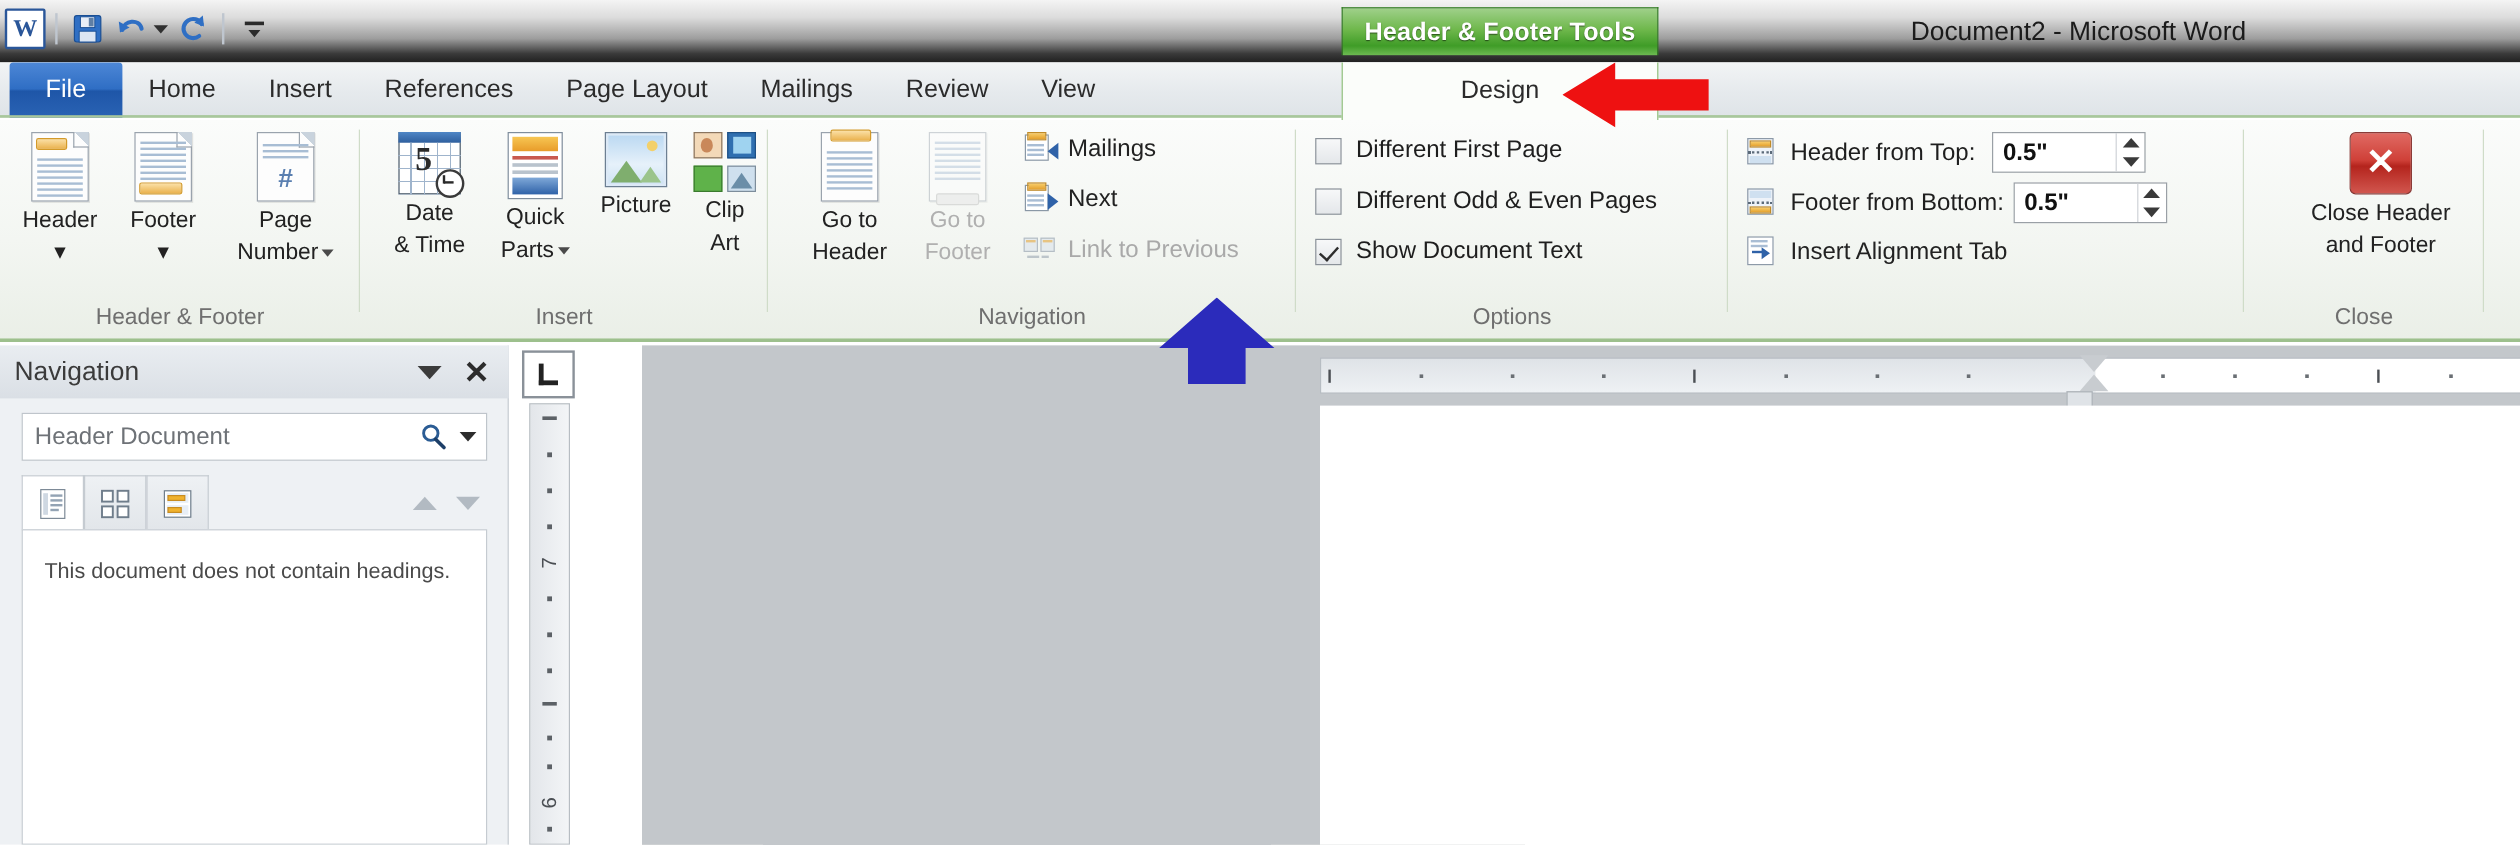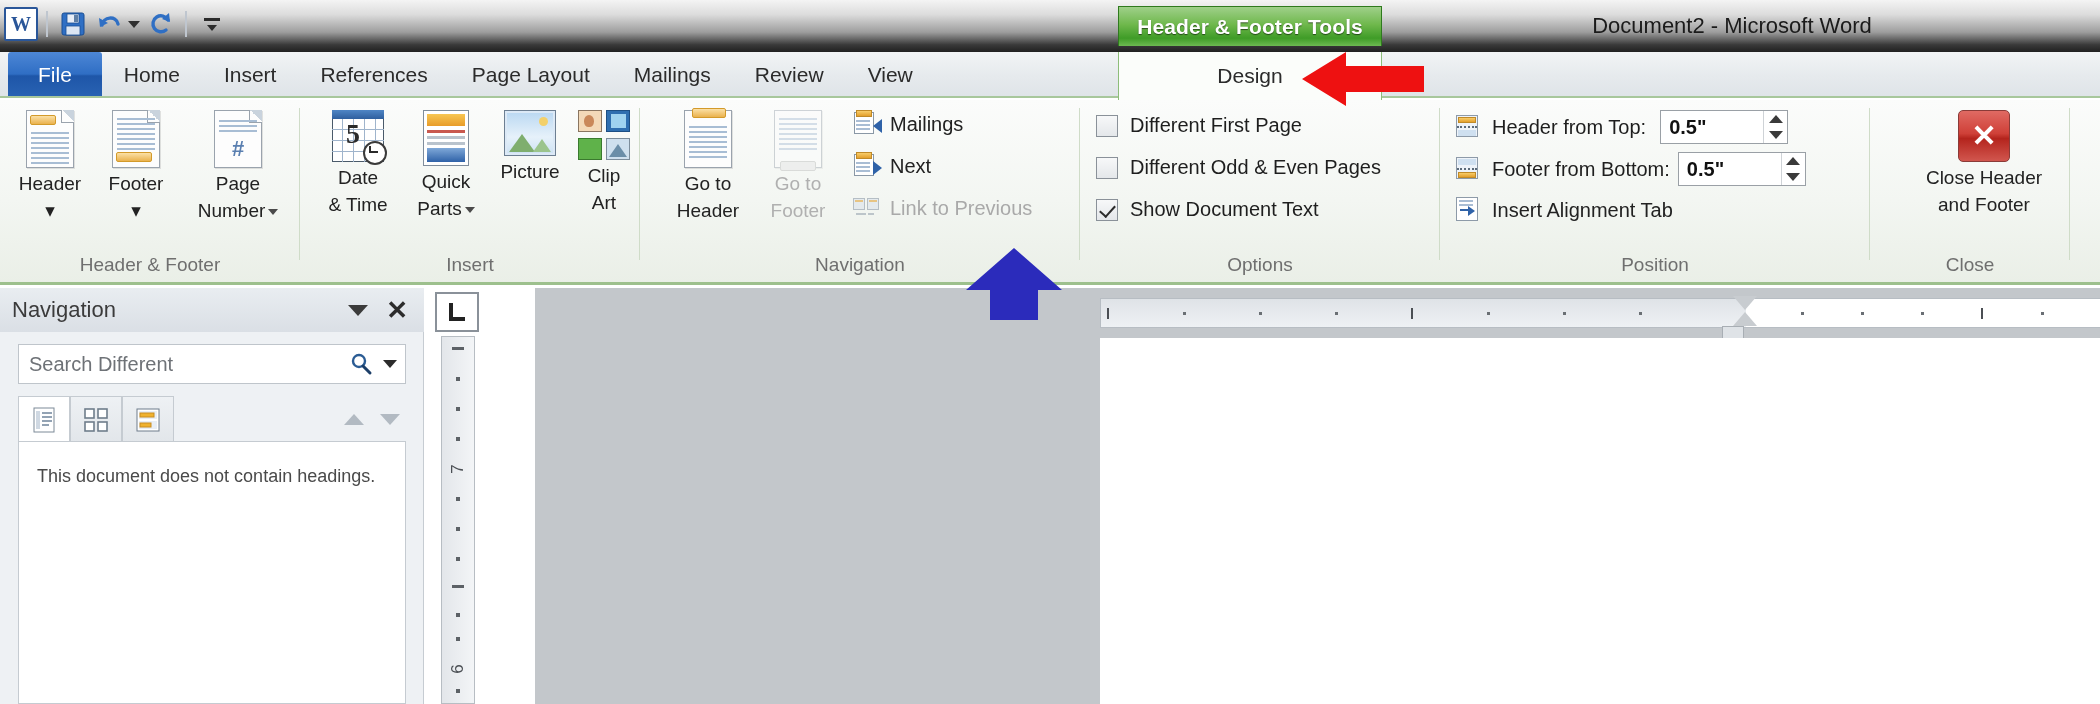--- a/index.html
+++ b/index.html
@@ -523,21 +523,20 @@
           <div class="sico">
             <div style="position:absolute;left:2px;top:1px;width:22px;height:24px;background:#fff;border:1.2px solid #8d9aa8;"></div>
             <div style="position:absolute;left:5px;top:4px;width:14px;height:2px;background:#a9bdd4;"></div>
             <div style="position:absolute;left:5px;top:8px;width:14px;height:2px;background:#a9bdd4;"></div>
             <div style="position:absolute;left:6px;top:13px;width:11px;height:2px;background:#2f62a8;"></div>
             <div style="position:absolute;left:14px;top:10px;width:0;height:0;border-top:5px solid transparent;border-bottom:5px solid transparent;border-left:7px solid #2f62a8;"></div>
           </div>
           <span>Insert Alignment Tab</span>
         </div>
       </div>
-      <div class="glabel">Position</div>
       <div class="gsep"></div>
     </div>
 
     <div class="rgroup" style="left:1870px; width:200px;">
       <div class="gbody">
         <div class="bigbtn" style="left:44px; width:140px;">
           <div class="closeico">✕</div>
           <div class="lbl">Close Header</div>
           <div class="lbl">and Footer</div>
         </div>
@@ -552,21 +551,21 @@
     <div class="navpane">
       <div class="navhdr">
         <div class="t">Navigation</div>
         <div class="acts">
           <div class="navcaret"></div>
           <div class="navclose">✕</div>
         </div>
       </div>
 
       <div class="searchbox">
-        <div class="ph">Search Different</div>
+        <div class="ph">Header Document</div>
         <div class="rt">
           <svg width="24" height="24" viewBox="0 0 24 24">
             <circle cx="10" cy="9" r="6" fill="none" stroke="#2b5c94" stroke-width="2.4"></circle>
             <line x1="14" y1="14" x2="21" y2="21" stroke="#1d3f68" stroke-width="3" stroke-linecap="round"></line>
           </svg>
           <div class="sdcaret"></div>
         </div>
       </div>
 
       <div class="navtabs">

